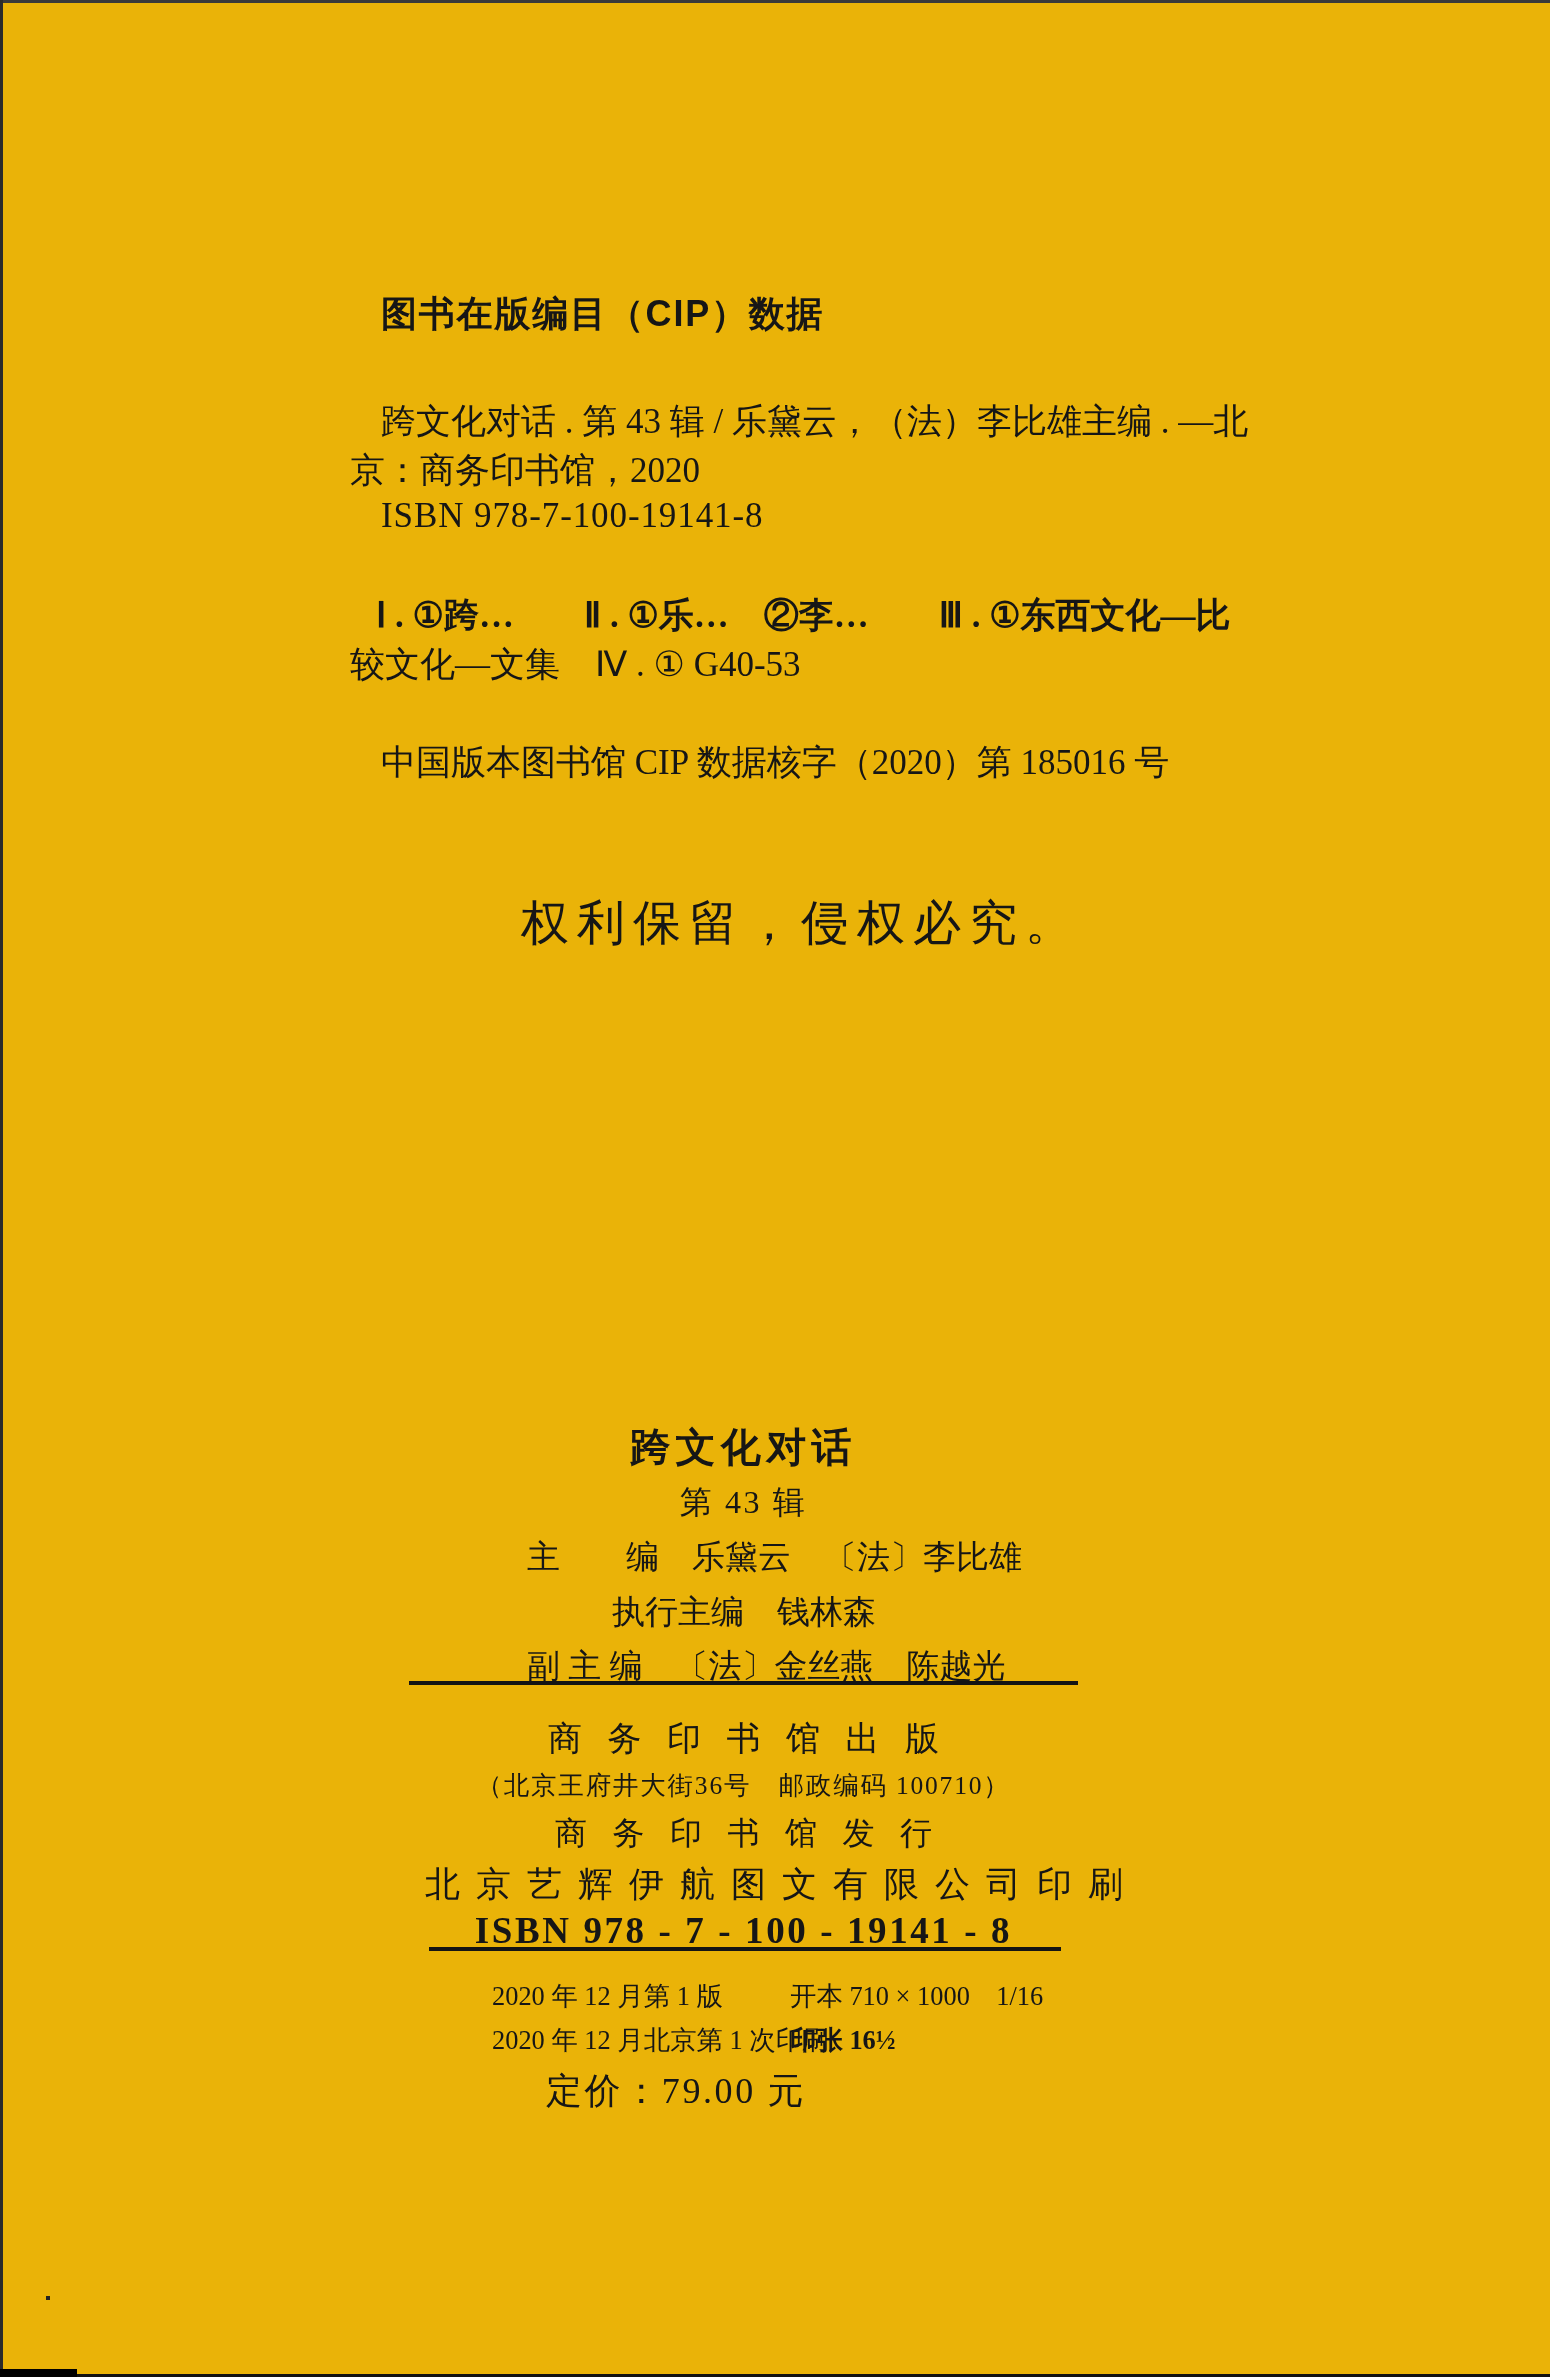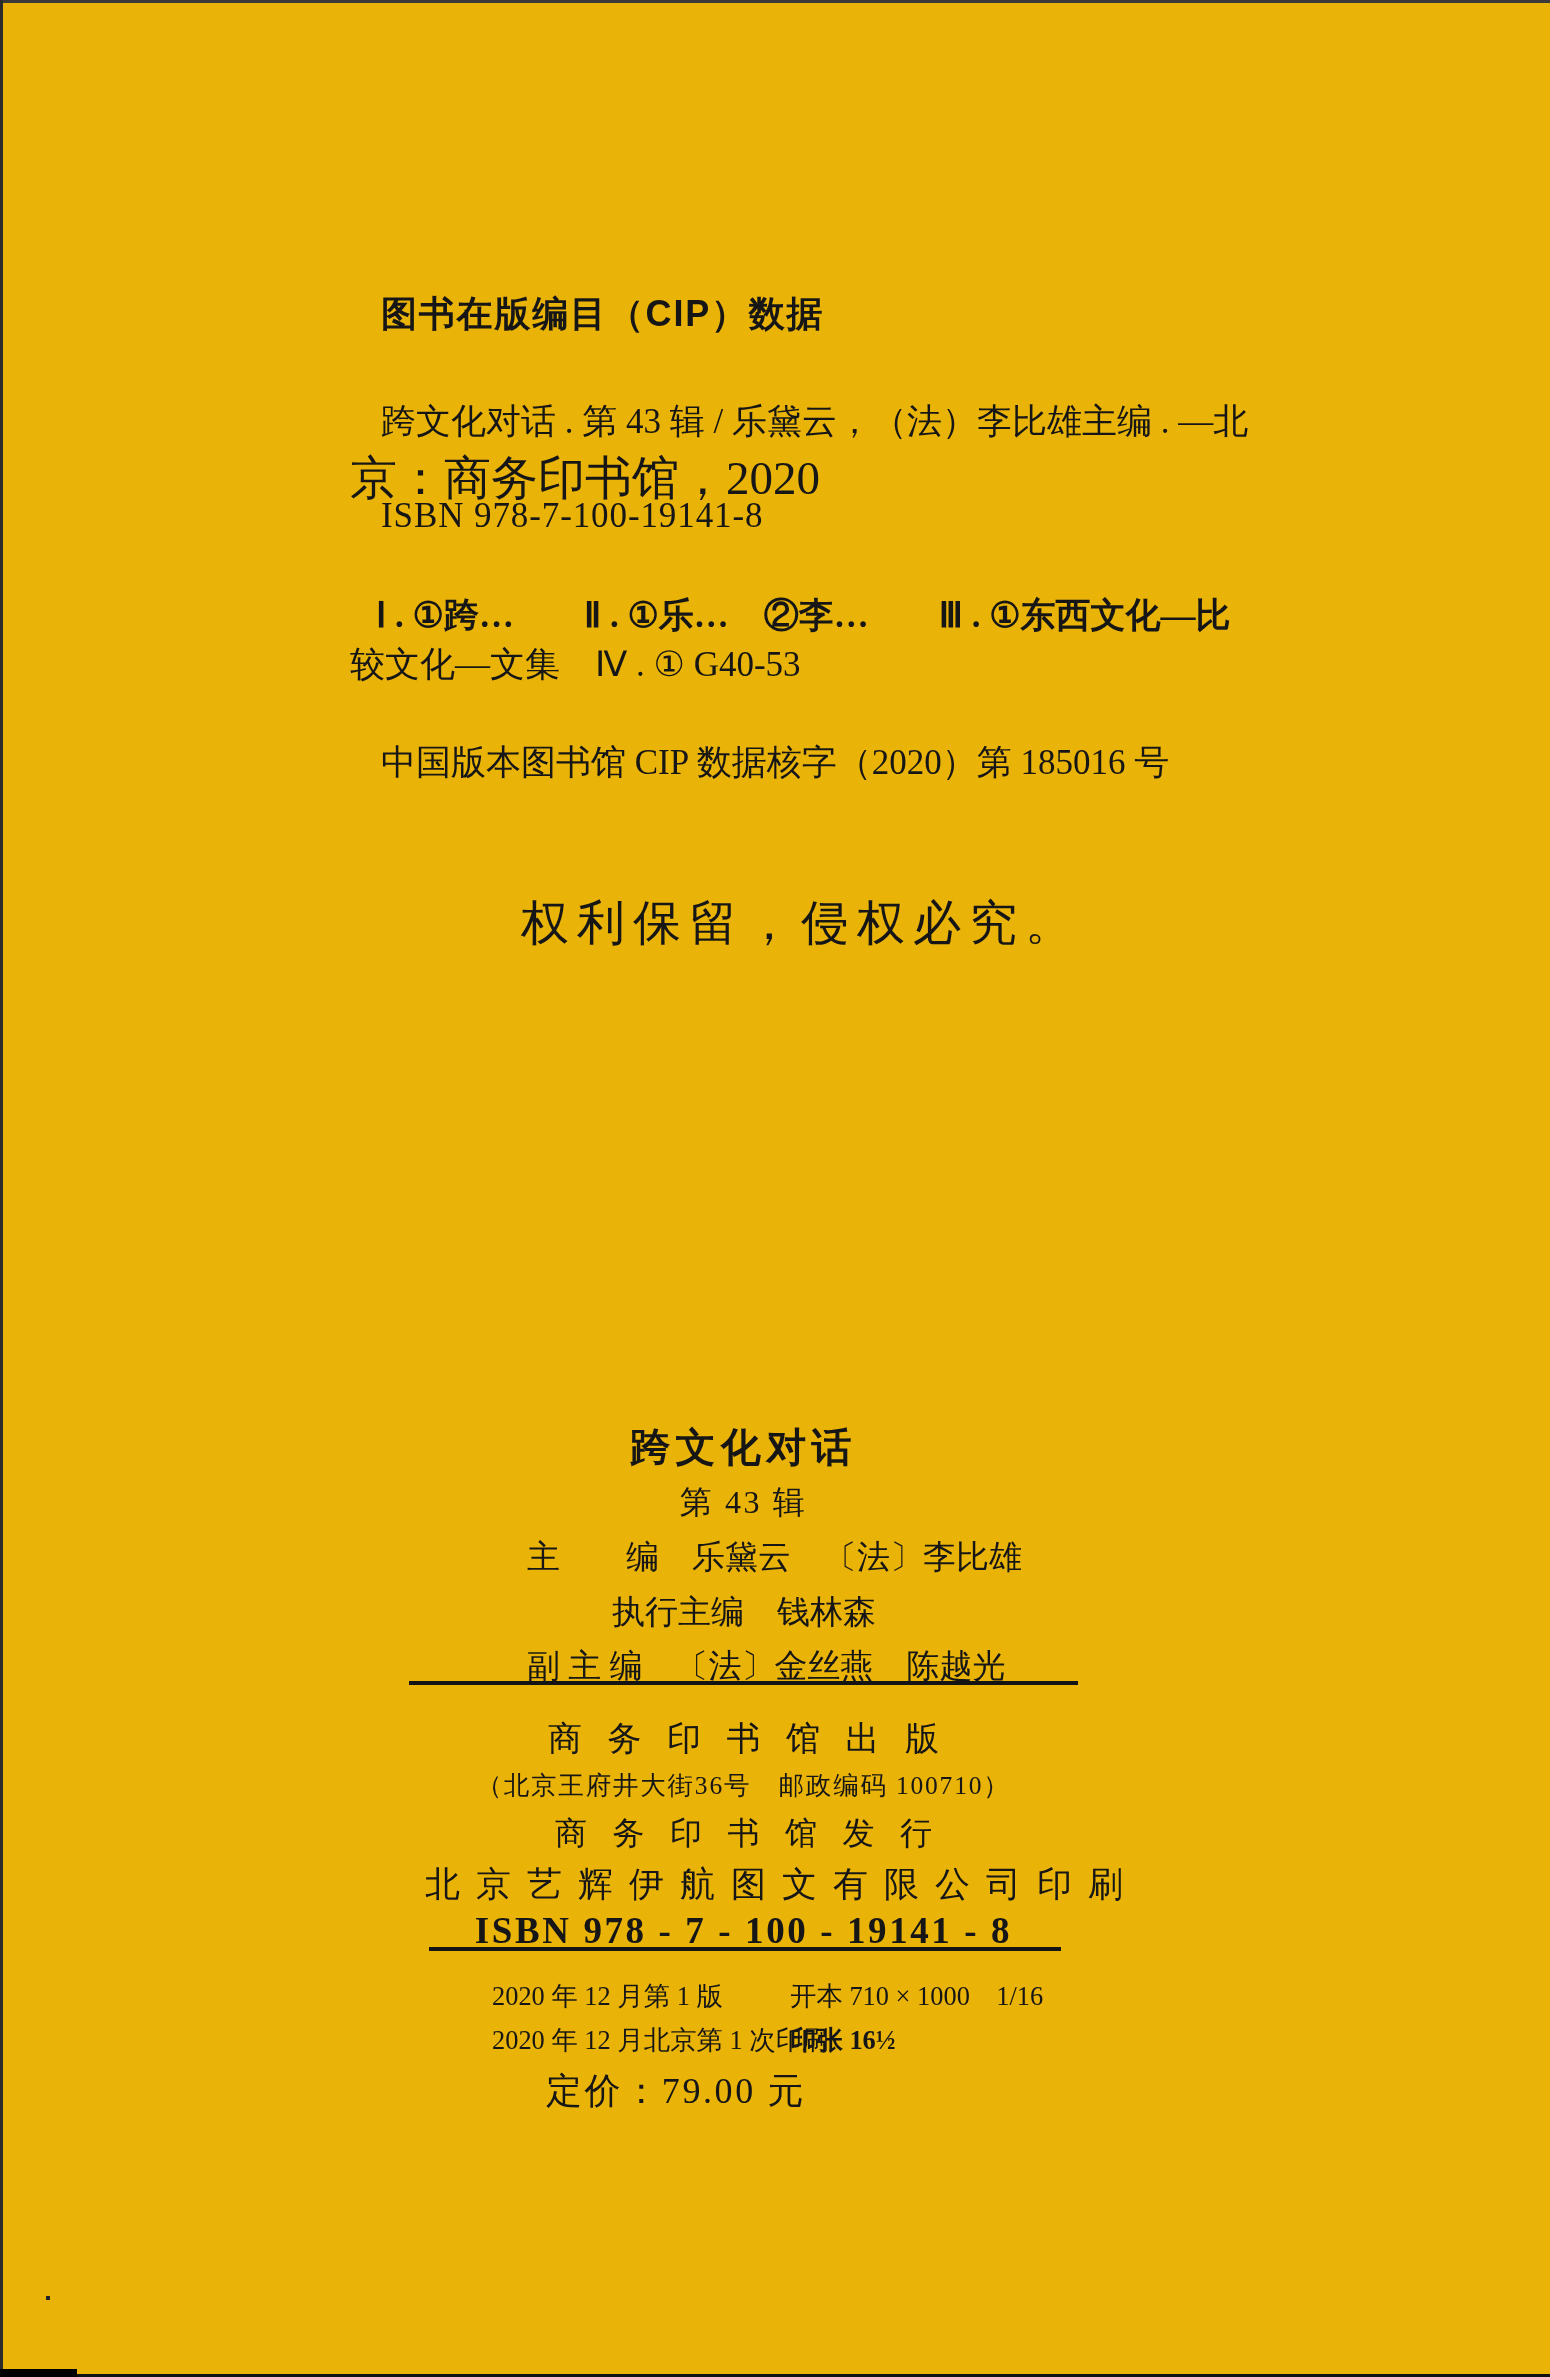--- a/index.html
+++ b/index.html
@@ -29,21 +29,21 @@
   .abs { position: absolute; white-space: nowrap; }
 
   .heiti {
     font-family: "Liberation Sans", sans-serif;
     font-weight: bold;
   }
 
   
   .cip-heading   { left: 381px; top: 290px;  font-size: 36px; letter-spacing: 1.8px; }
   .cip-entry-1   { left: 381px; top: 398px;  font-size: 35px; }
-  .cip-entry-2   { left: 350px; top: 447px;  font-size: 47px; }
+  .cip-entry-2   { left: 350px; top: 447px;  font-size: 35px; }
   .cip-isbn      { left: 381px; top: 496px;  font-size: 35px; letter-spacing: 0.9px; }
   .cip-class-1   { left: 376px; top: 592px;  font-size: 35px; font-weight: bold; }
   .cip-class-2   { left: 350px; top: 641px;  font-size: 35px; }
   .cip-record    { left: 381px; top: 739px;  font-size: 35px; }
 
   .rights {
     left: 521px; top: 891px;
     font-size: 48px;
     letter-spacing: 8px;
     font-family: "DejaVu Serif", serif;

